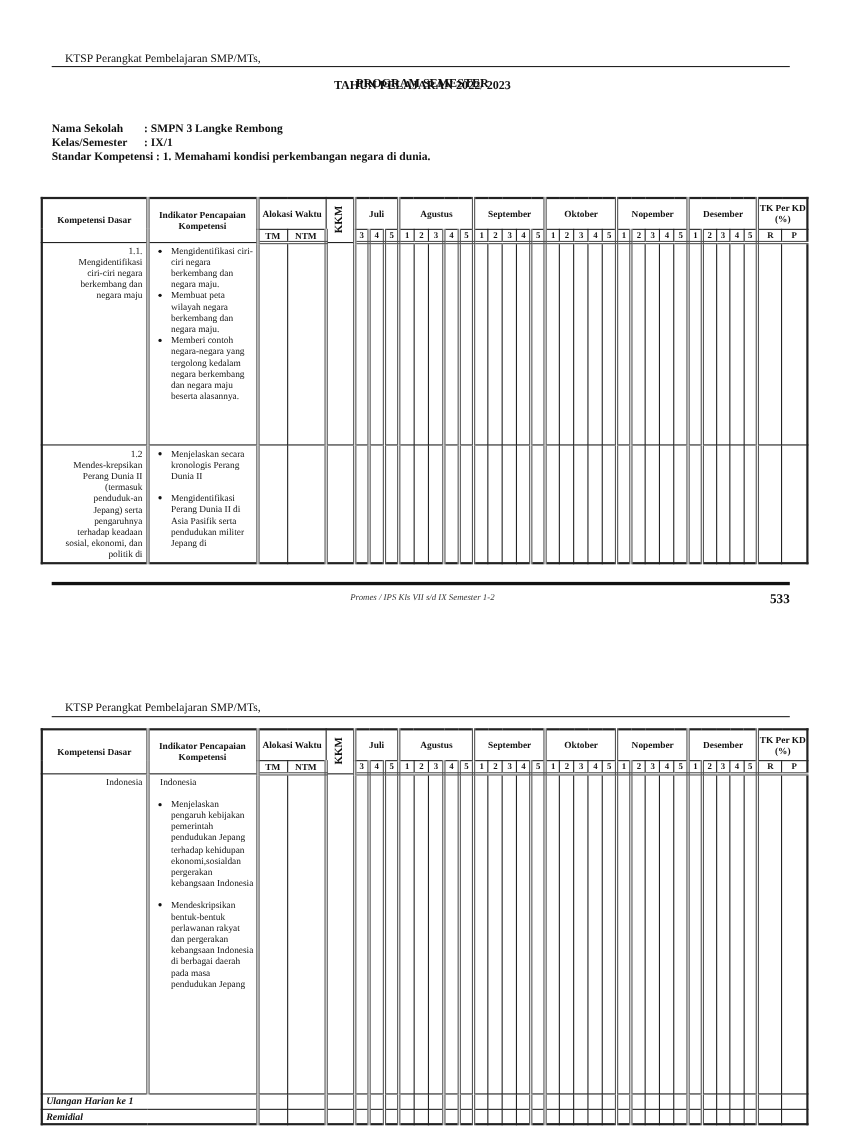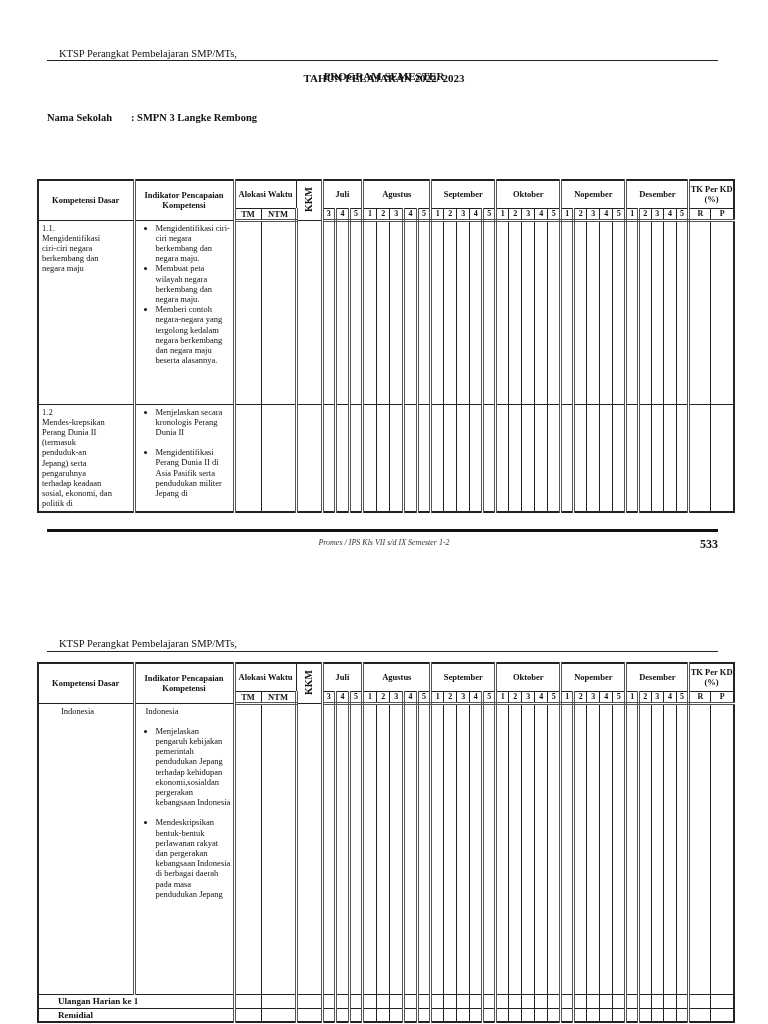--- a/index.html
+++ b/index.html
@@ -12,43 +12,45 @@
   .meta { left:47px; font-size:10.5px; font-weight:bold; line-height:12.5px; }
   .meta .k { display:inline-block; width:84px;font-family:Liberation Serif, serif; }
   table.ps { position:absolute; left:37px; border-collapse:collapse; table-layout:fixed;
              border:2px solid #222; font-size:8.5px; }
   table.ps td, table.ps th { border:1px solid #222; padding:0; vertical-align:top; }
   table.ps th { font-weight:bold; text-align:center; vertical-align:middle; line-height:10px; }
   table.ps th.dbl, table.ps td.dbl { border-right:3px double #555; }
   table.ps tr.hrow th { border-bottom:3px double #555; }
   .num { font-size:8px; }
   .kkm { writing-mode:vertical-rl; transform:rotate(180deg); font-size:10px; font-weight:bold; }
-  .kd { padding:2px 3px 2px 3px !important; line-height:10.2px; }
+  .kd { padding:2px 3px 2px 3px !important; line-height:10.2px;text-align:right; }
   .kd .lbl { display:inline-block; width:18px; vertical-align:top; }
   .kd .txt { display:inline-block; width:72px; vertical-align:top; }
   .ind { padding:2px 2px 2px 10px !important; line-height:10.2px; }
   .ind ul { margin:0; padding-left:10px; }
   .ind li { margin:0; }
   .ind li.gap { margin-top:10px; }
   .foot-rule { left:47px; width:671px; height:3px; background:#111; }
   .foot-center { width:768px; left:0; text-align:center; font-style:italic; font-size:8px; color:#333; }
   .pageno { right:50px; font-weight:bold; font-size:12px; }
-  .italic-row td.lab { font-weight:bold; padding:1px 19px !important; font-size:9px; }
+  .italic-row td.lab { font-style:italic; font-weight:bold; padding:1px 3px !important; font-size:9px; }
 </style>
 </head>
 <body>
 
 <div class="abs running-head" style="top:48px;">KTSP Perangkat Pembelajaran  SMP/MTs,</div>
 <div class="abs head-rule" style="top:60px;"></div>
 
 <div class="abs title" style="top:70px;">PROGRAM SEMESTER</div>
 <div class="abs title" style="top:72px;">TAHUN PELAJARAN 2022/ 2023</div>
 
 <div class="abs meta" style="top:112px;">
   <div><span class="k">Nama Sekolah</span><span>: SMPN 3 Langke Rembong</span></div>
+  <div><span class="k">Kelas/Semester</span><span>: IX/1</span></div>
+  <div><span>Standar Kompetensi</span> <span>: 1. Memahami kondisi perkembangan negara di dunia.</span></div>
 </div>
 
 <table class="ps" style="top:179px; width:697px;">
   <colgroup>
     <col style="width:96px">
       <col style="width:100px">
       <col style="width:27px">
       <col style="width:35px">
       <col style="width:26px">
     <col style="width:13.6px">

